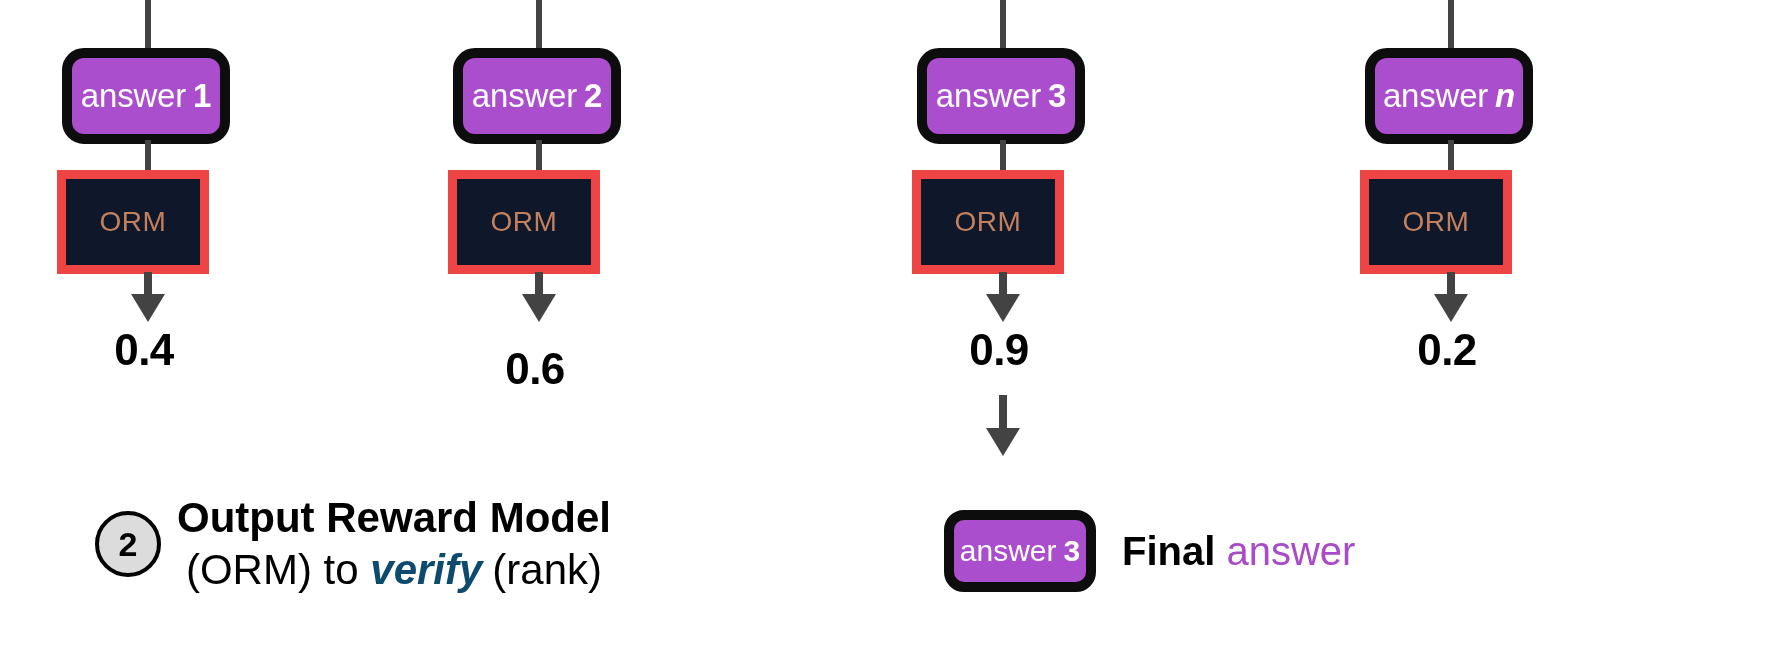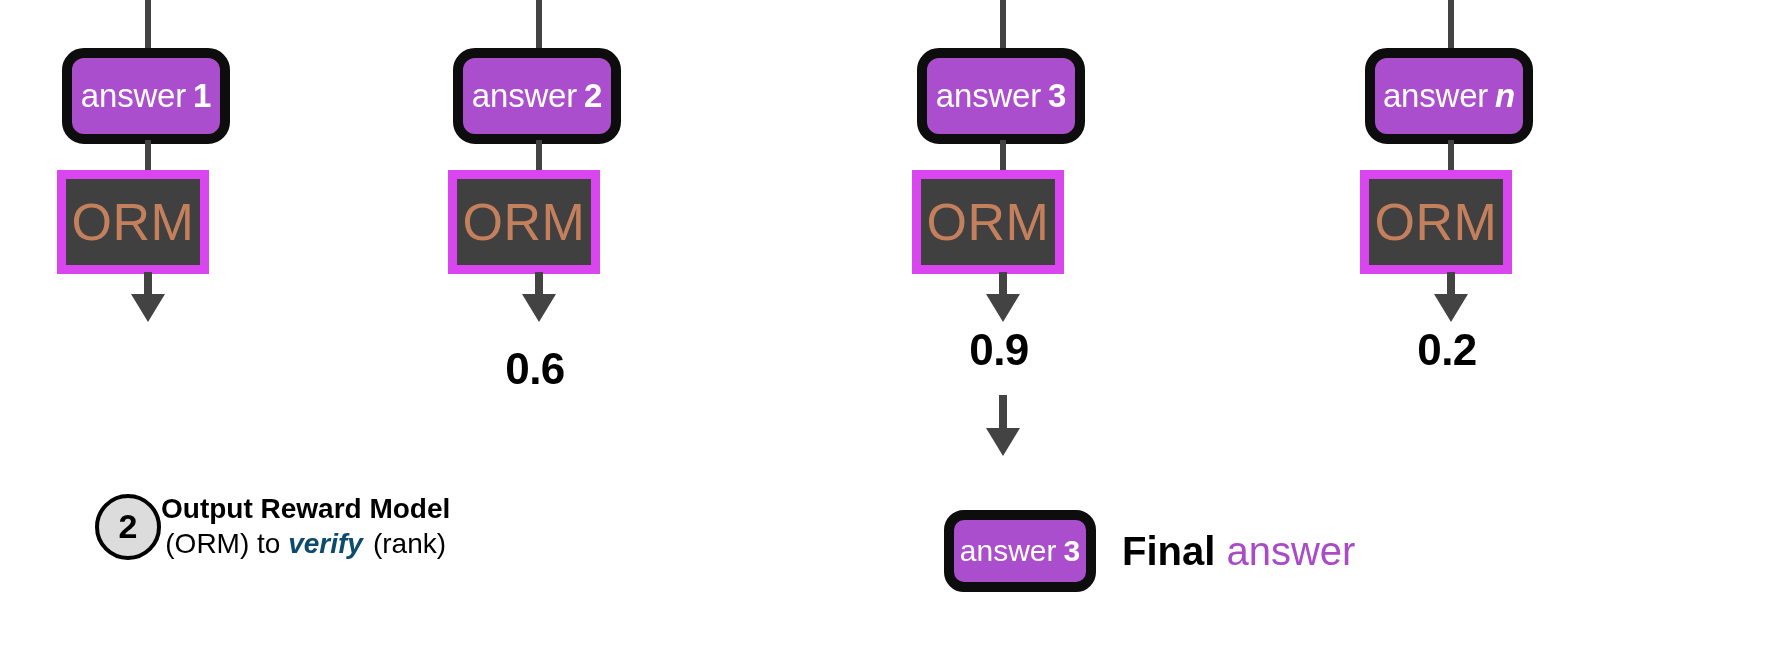--- a/index.html
+++ b/index.html
@@ -43,27 +43,27 @@
     white-space: nowrap;
   }
   .answer-pill .word { font-weight: 400; }
   .answer-pill .idx  { font-weight: 700; margin-left: 7px; }
   .answer-pill .idx.ital { font-style: italic; }
 
   
   .orm-box {
     position: absolute;
     box-sizing: border-box;
-    background: #404040;
-    border: 9px solid #d946ef;
+    background: #0f172a;
+    border: 9px solid #ef4444;
     display: flex;
     align-items: center;
     justify-content: center;
     color: #C4805C;
-    font-size: 52px;
+    font-size: 28px;
     font-weight: 400;
     letter-spacing: 0.5px;
   }
 
   
   .arrow-shaft {
     position: absolute;
     width: 8px;
     background: #434343;
   }
@@ -101,22 +101,22 @@
     border: 4px solid #000000;
     display: flex;
     align-items: center;
     justify-content: center;
     font-size: 34px;
     font-weight: 700;
     color: #000000;
     flex: 0 0 auto;
   }
   .caption-lines {
-    margin-left: 0;
-    font-size: 28px;
+    margin-left: 16px;
+    font-size: 42px;
     line-height: 1.24;
     color: #000000;
     white-space: nowrap;
   }
   .caption-lines .ln { display: block; }
   .ln1 { text-align: center; font-weight: 700; }
   .ln2 { text-align: center; font-weight: 400; }
   .ln3 { text-align: left;   font-weight: 400; }
   .b  { font-weight: 700; }
   .verify {
@@ -164,20 +164,21 @@
   <div class="answer-pill" style="left:62px; top:48px; width:168px; height:96px;">
     <span class="word">answer</span>
     <span class="idx">1</span>
   </div>
   <div class="stem" style="left:145px; top:140px; height:34px;"></div>
   <div class="orm-box" style="left:57px; top:170px; width:152px; height:104px;">
     <span>ORM</span>
   </div>
   <div class="arrow-shaft" style="left:144px; top:272px; height:26px;"></div>
   <div class="arrow-head" style="left:131px; top:294px;"></div>
+  <div class="score" style="left:88px; top:325px; width:112px;">0.4</div>
 
   <div class="stem" style="left:536px; top:0px; height:54px;"></div>
   <div class="answer-pill" style="left:453px; top:48px; width:168px; height:96px;">
     <span class="word">answer</span>
     <span class="idx">2</span>
   </div>
   <div class="stem" style="left:536px; top:140px; height:34px;"></div>
   <div class="orm-box" style="left:448px; top:170px; width:152px; height:104px;">
     <span>ORM</span>
   </div>

